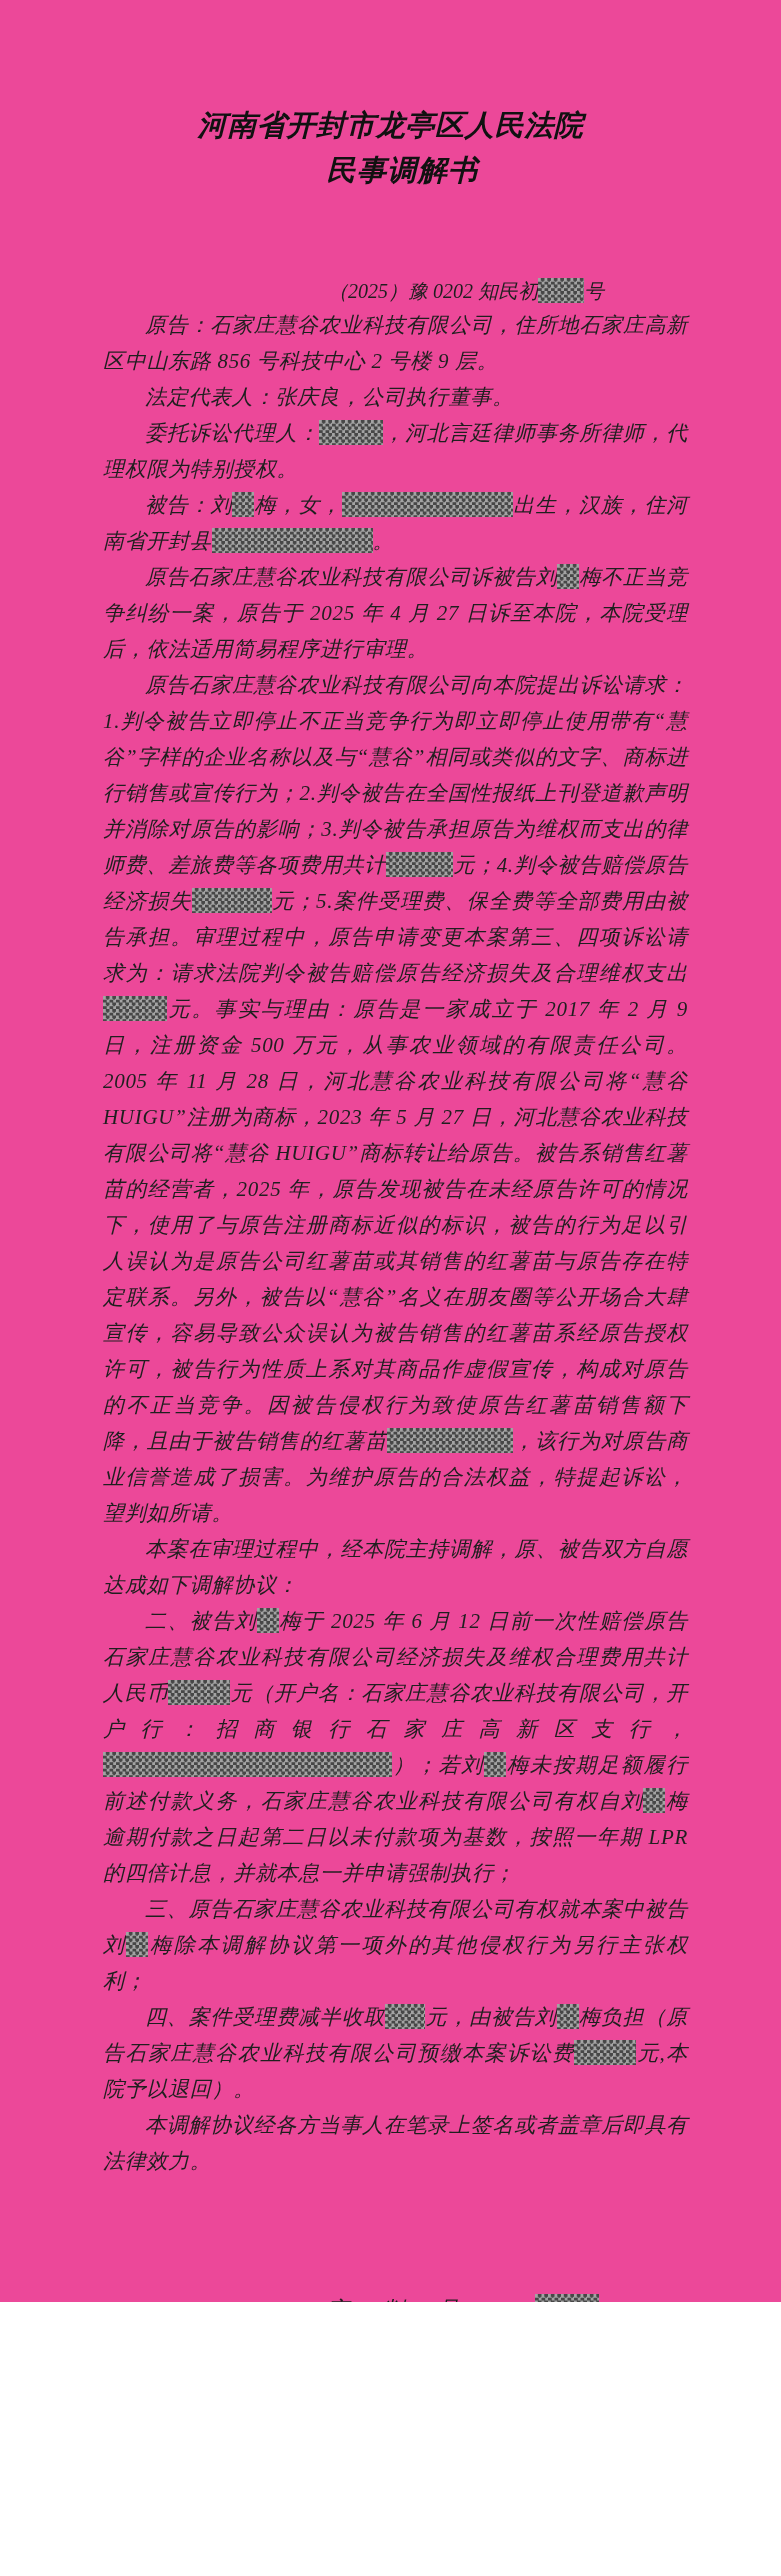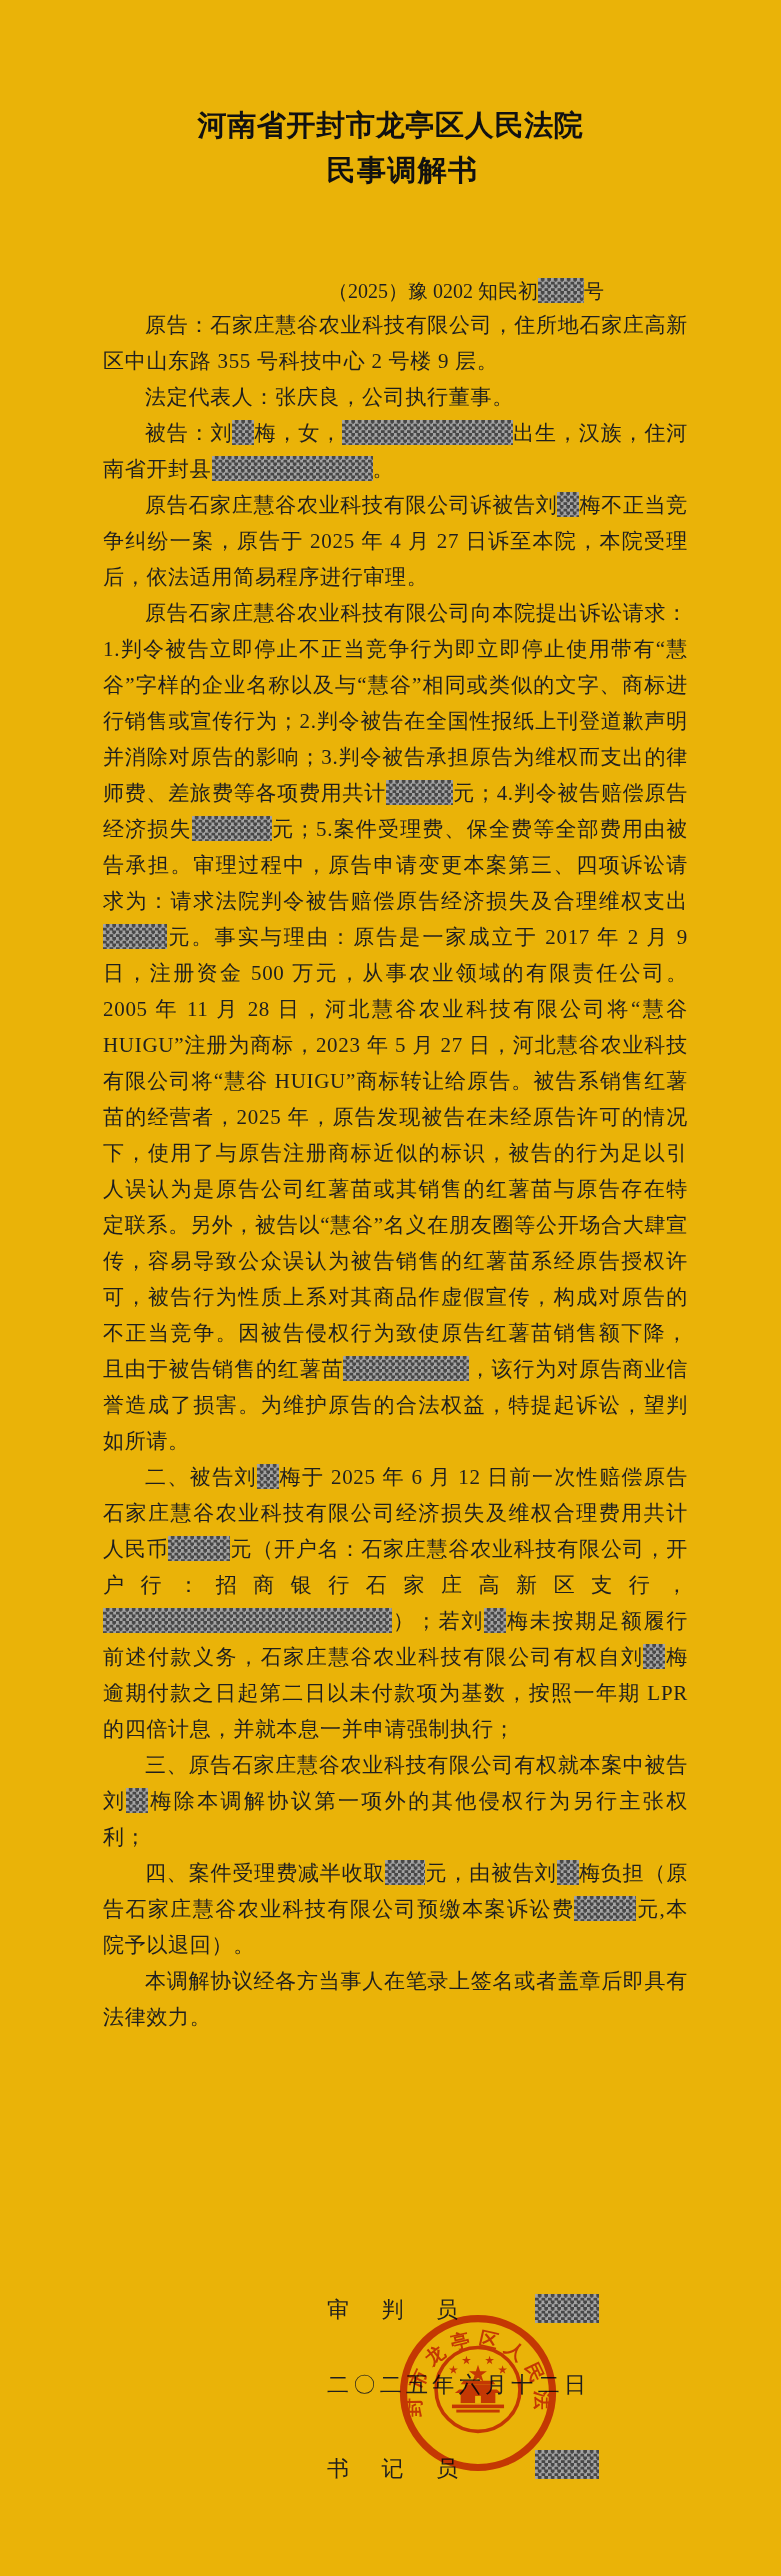--- a/index.html
+++ b/index.html
@@ -1,22 +1,23 @@
 <!DOCTYPE html>
 <html style="font-size:11.6px"><head>
 <meta charset="utf-8">
 <style>
   html,body{margin:0;padding:0;}
   .page{
     position:relative;
-    width:781px;height:2576px;
-    background:#eab308;
+    width:781px;height:2302px;
+    background:#ec4899;
     font-family:"Liberation Serif","DejaVu Serif",serif;
     color:#1f1f1f;
     overflow:hidden;
+    font-style:italic;
   }
   .court-title{
     position:absolute;top:106px;left:0;width:781px;
     text-align:center;
     font-size:29px;font-weight:bold;letter-spacing:0.7px;color:#111;
     margin:0;
   }
   .doc-type{
     position:absolute;top:151px;left:12px;width:781px;
     text-align:center;
@@ -67,25 +68,27 @@
 <body>
 
 <div class="page">
 
   <h1 class="court-title">河南省开封市龙亭区人民法院</h1>
   <h2 class="doc-type">民事调解书</h2>
 
   <div class="case-number">（2025）豫 0202 知民初<span class="redact" style="width: 46px;"></span>号</div>
 
   <div class="doc-body">
-      <p>原告：石家庄慧谷农业科技有限公司，住所地石家庄高新区中山东路 355 号科技中心 2 号楼 9 层。</p>
+      <p>原告：石家庄慧谷农业科技有限公司，住所地石家庄高新区中山东路 856 号科技中心 2 号楼 9 层。</p>
       <p>法定代表人：张庆良，公司执行董事。</p>
+      <p>委托诉讼代理人：<span class="redact" style="width: 64px;"></span>，河北言廷律师事务所律师，代理权限为特别授权。</p>
       <p>被告：刘<span class="redact" style="width: 22px;"></span>梅，女，<span class="redact" style="width: 171px;"></span>出生，汉族，住河南省开封县<span class="redact" style="width: 161px;"></span>。</p>
       <p>原告石家庄慧谷农业科技有限公司诉被告刘<span class="redact" style="width: 22px;"></span>梅不正当竞争纠纷一案，原告于 2025 年 4 月 27 日诉至本院，本院受理后，依法适用简易程序进行审理。</p>
       <p>原告石家庄慧谷农业科技有限公司向本院提出诉讼请求：1.判令被告立即停止不正当竞争行为即立即停止使用带有“慧谷”字样的企业名称以及与“慧谷”相同或类似的文字、商标进行销售或宣传行为；2.判令被告在全国性报纸上刊登道歉声明并消除对原告的影响；3.判令被告承担原告为维权而支出的律师费、差旅费等各项费用共计<span class="redact" style="width: 67px;"></span>元；4.判令被告赔偿原告经济损失<span class="redact" style="width: 80px;"></span>元；5.案件受理费、保全费等全部费用由被告承担。审理过程中，原告申请变更本案第三、四项诉讼请求为：请求法院判令被告赔偿原告经济损失及合理维权支出<span class="redact" style="width: 64px;"></span>元。事实与理由：原告是一家成立于 2017 年 2 月 9 日，注册资金 500 万元，从事农业领域的有限责任公司。2005 年 11 月 28 日，河北慧谷农业科技有限公司将“慧谷 HUIGU”注册为商标，2023 年 5 月 27 日，河北慧谷农业科技有限公司将“慧谷 HUIGU”商标转让给原告。被告系销售红薯苗的经营者，2025 年，原告发现被告在未经原告许可的情况下，使用了与原告注册商标近似的标识，被告的行为足以引人误认为是原告公司红薯苗或其销售的红薯苗与原告存在特定联系。另外，被告以“慧谷”名义在朋友圈等公开场合大肆宣传，容易导致公众误认为被告销售的红薯苗系经原告授权许可，被告行为性质上系对其商品作虚假宣传，构成对原告的不正当竞争。因被告侵权行为致使原告红薯苗销售额下降，且由于被告销售的红薯苗<span class="redact" style="width: 126px;"></span>，该行为对原告商业信誉造成了损害。为维护原告的合法权益，特提起诉讼，望判如所请。</p>
+      <p>本案在审理过程中，经本院主持调解，原、被告双方自愿达成如下调解协议：</p>
       <p>二、被告刘<span class="redact" style="width: 22px;"></span>梅于 2025 年 6 月 12 日前一次性赔偿原告石家庄慧谷农业科技有限公司经济损失及维权合理费用共计人民币<span class="redact" style="width: 62px;"></span>元（开户名：石家庄慧谷农业科技有限公司，开户行：招商银行石家庄高新区支行，<span class="redact" style="width: 289px;"></span>）；若刘<span class="redact" style="width: 22px;"></span>梅未按期足额履行前述付款义务，石家庄慧谷农业科技有限公司有权自刘<span class="redact" style="width: 22px;"></span>梅逾期付款之日起第二日以未付款项为基数，按照一年期 LPR 的四倍计息，并就本息一并申请强制执行；</p>
       <p>三、原告石家庄慧谷农业科技有限公司有权就本案中被告刘<span class="redact" style="width: 22px;"></span>梅除本调解协议第一项外的其他侵权行为另行主张权利；</p>
       <p>四、案件受理费减半收取<span class="redact" style="width: 40px;"></span>元，由被告刘<span class="redact" style="width: 22px;"></span>梅负担（原告石家庄慧谷农业科技有限公司预缴本案诉讼费<span class="redact" style="width: 62px;"></span>元,本院予以退回）。</p>
       <p>本调解协议经各方当事人在笔录上签名或者盖章后即具有法律效力。</p>
     </div>
 
   <div class="sig-row judge-row">
       <span>审</span>
       <span>判</span>
       <span>员</span>

